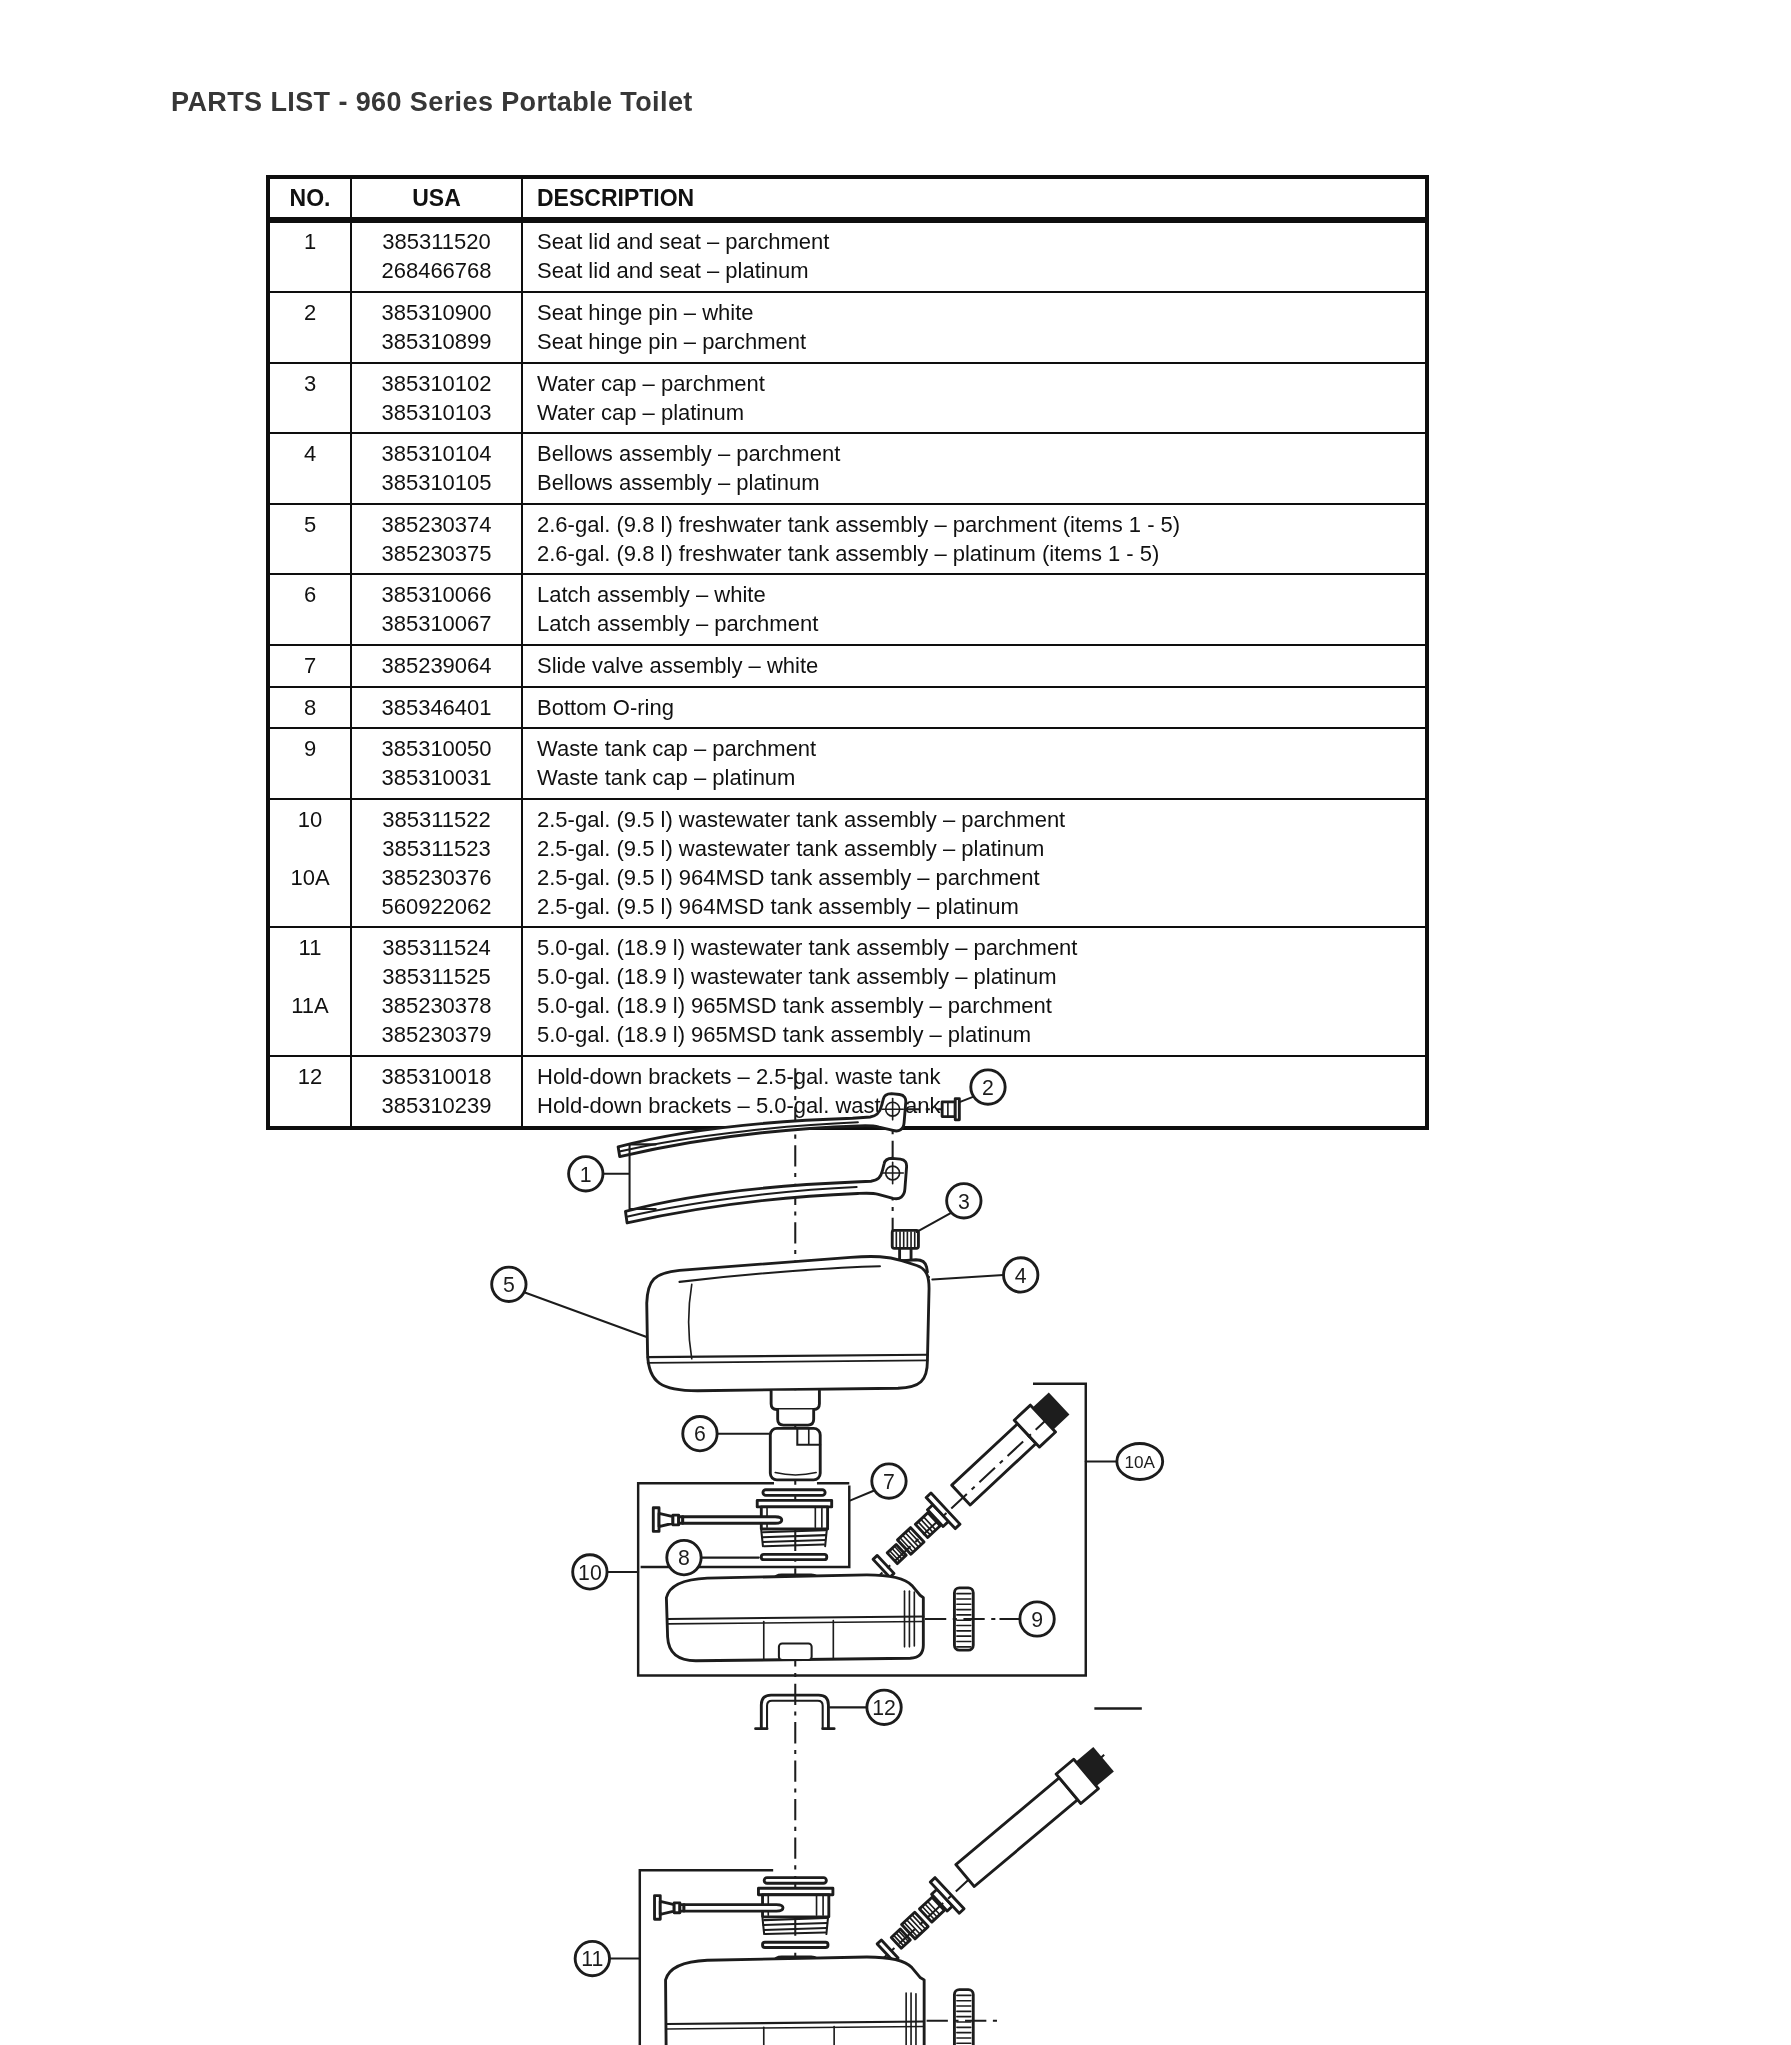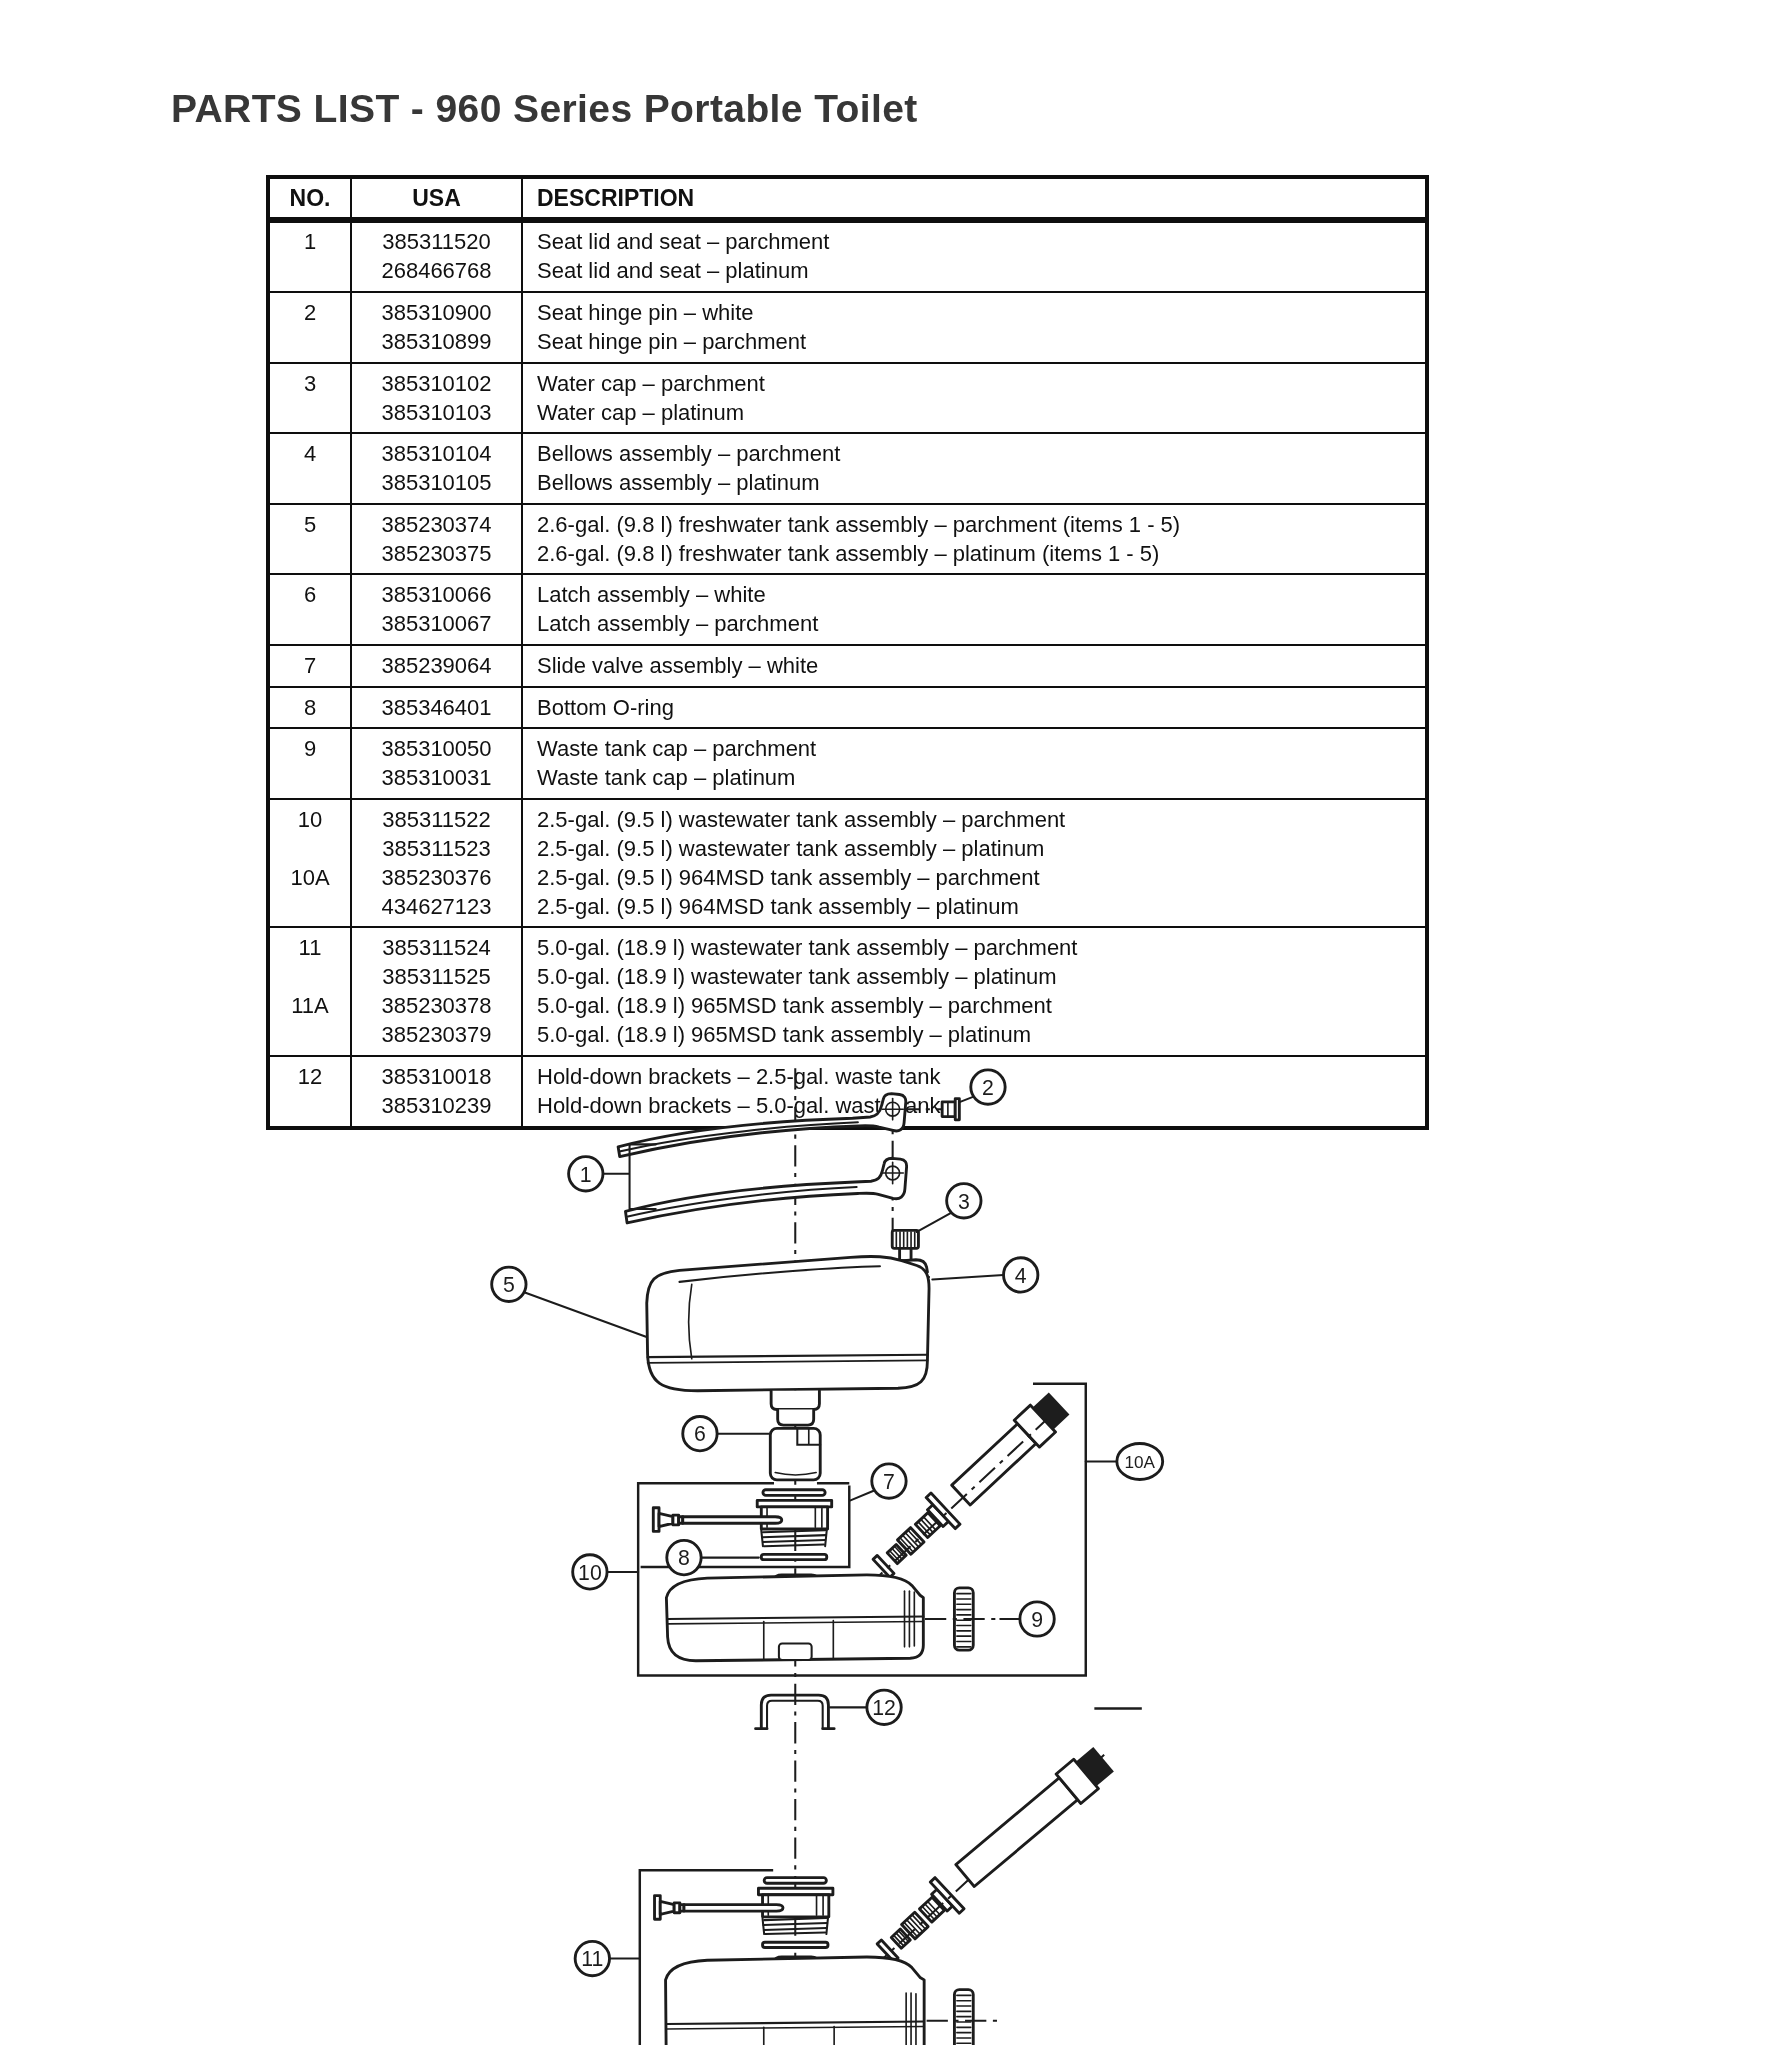--- a/index.html
+++ b/index.html
@@ -6,21 +6,21 @@
   .page{
     position:relative;
     width:1791px;height:2327px;
     background:#ffffff;
     font-family:"Liberation Sans", sans-serif;
     color:#111;
     overflow:hidden;
   }
   .title{
     position:absolute;left:171px;top:87px;
-    font-size:39px;font-weight:600;letter-spacing:0.4px;
+    font-size:27px;font-weight:600;letter-spacing:0.4px;
     color:#373737;margin:0;
   }
   table.parts{
     position:absolute;left:266px;top:175px;
     width:1137px;
     border-collapse:collapse;
     table-layout:fixed;
   }
   table.parts, table.parts th, table.parts td{
     border:2.5px solid #0e0e0e;
@@ -195,21 +195,21 @@
           <td class="col-no">
             <div class="cell-line">10</div>
             <div class="cell-line">&nbsp;</div>
             <div class="cell-line">10A</div>
             <div class="cell-line">&nbsp;</div>
           </td>
           <td class="col-usa">
             <div class="cell-line">385311522</div>
             <div class="cell-line">385311523</div>
             <div class="cell-line">385230376</div>
-            <div class="cell-line">434627123</div>
+            <div class="cell-line">560922062</div>
           </td>
           <td class="col-desc">
             <div class="cell-line">2.5-gal. (9.5 l) wastewater tank assembly – parchment</div>
             <div class="cell-line">2.5-gal. (9.5 l) wastewater tank assembly – platinum</div>
             <div class="cell-line">2.5-gal. (9.5 l) 964MSD tank assembly – parchment</div>
             <div class="cell-line">2.5-gal. (9.5 l) 964MSD tank assembly – platinum</div>
           </td>
         </tr>
         <tr>
           <td class="col-no">

